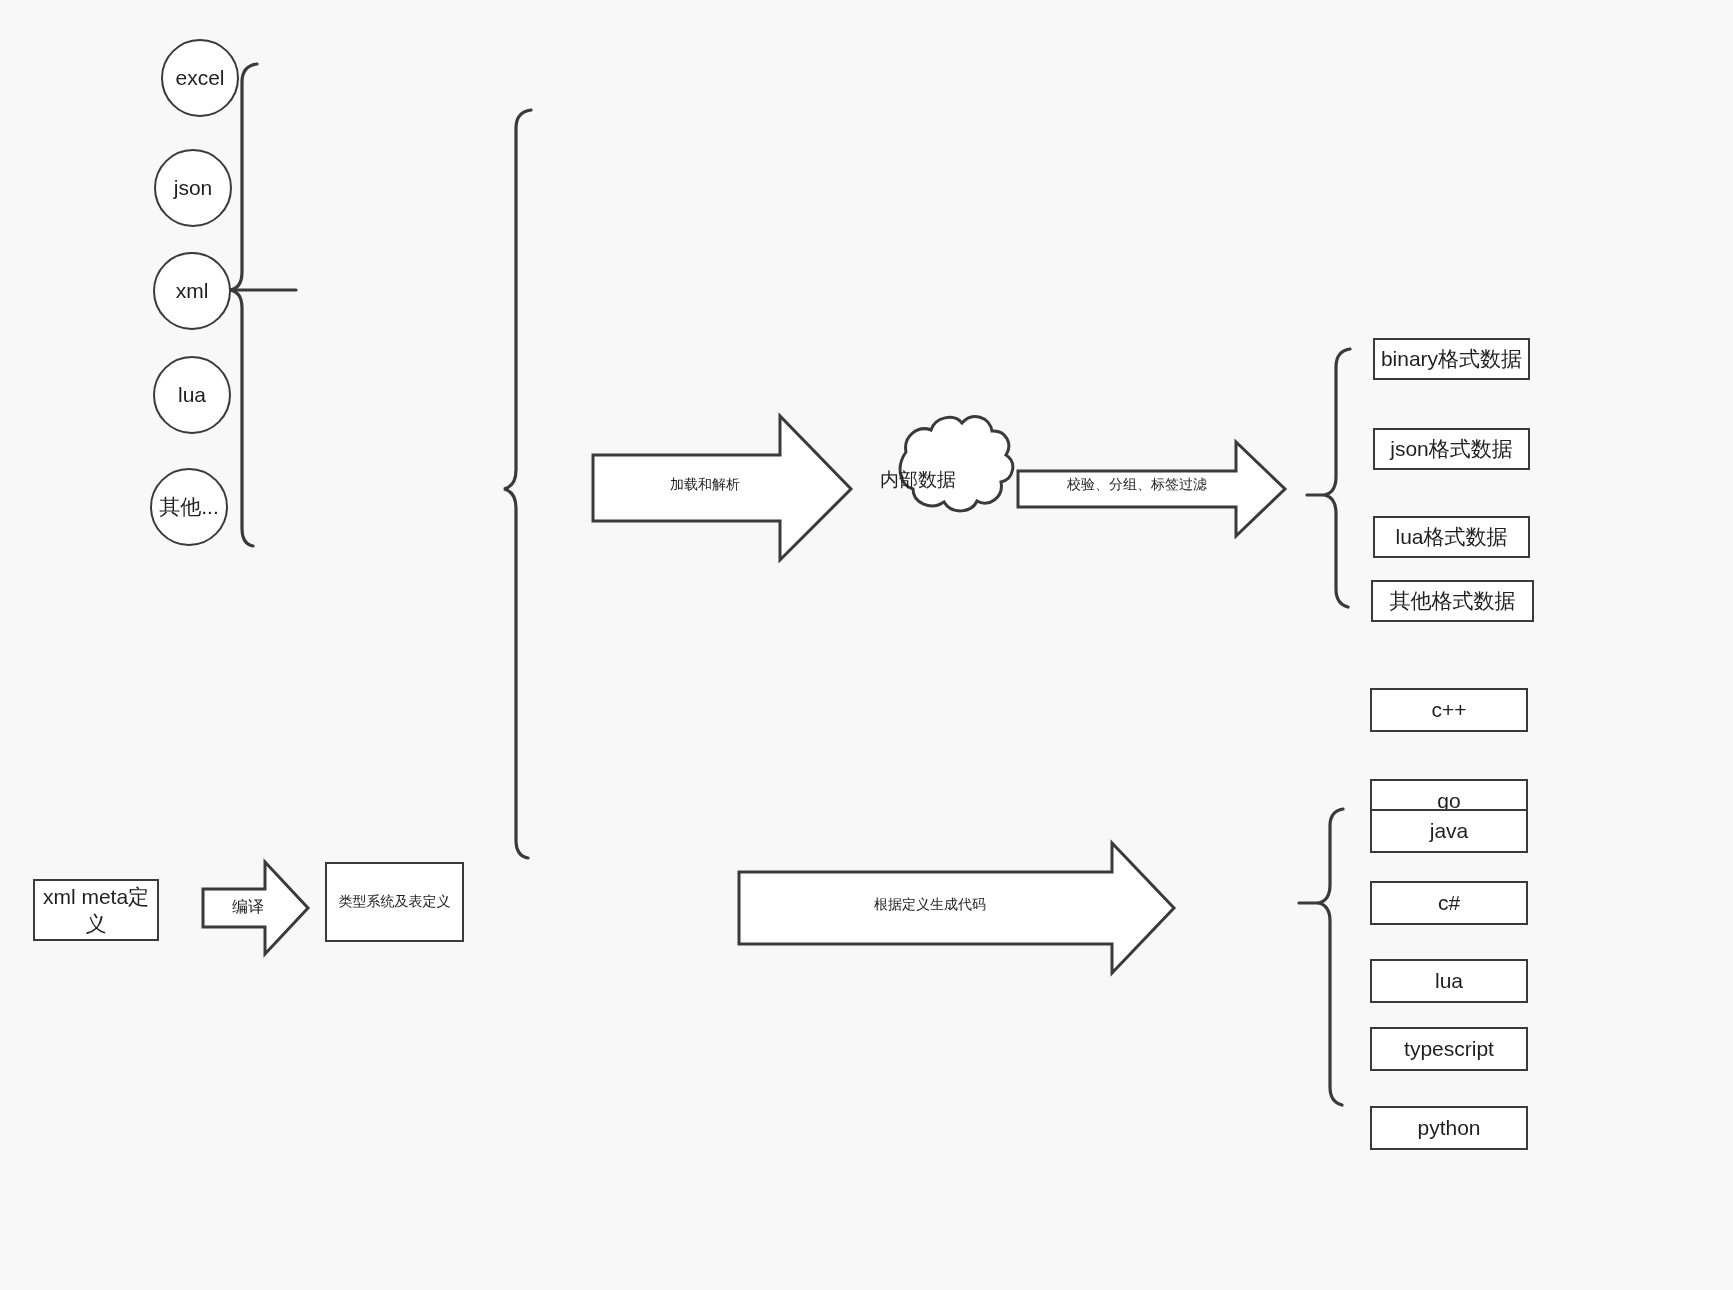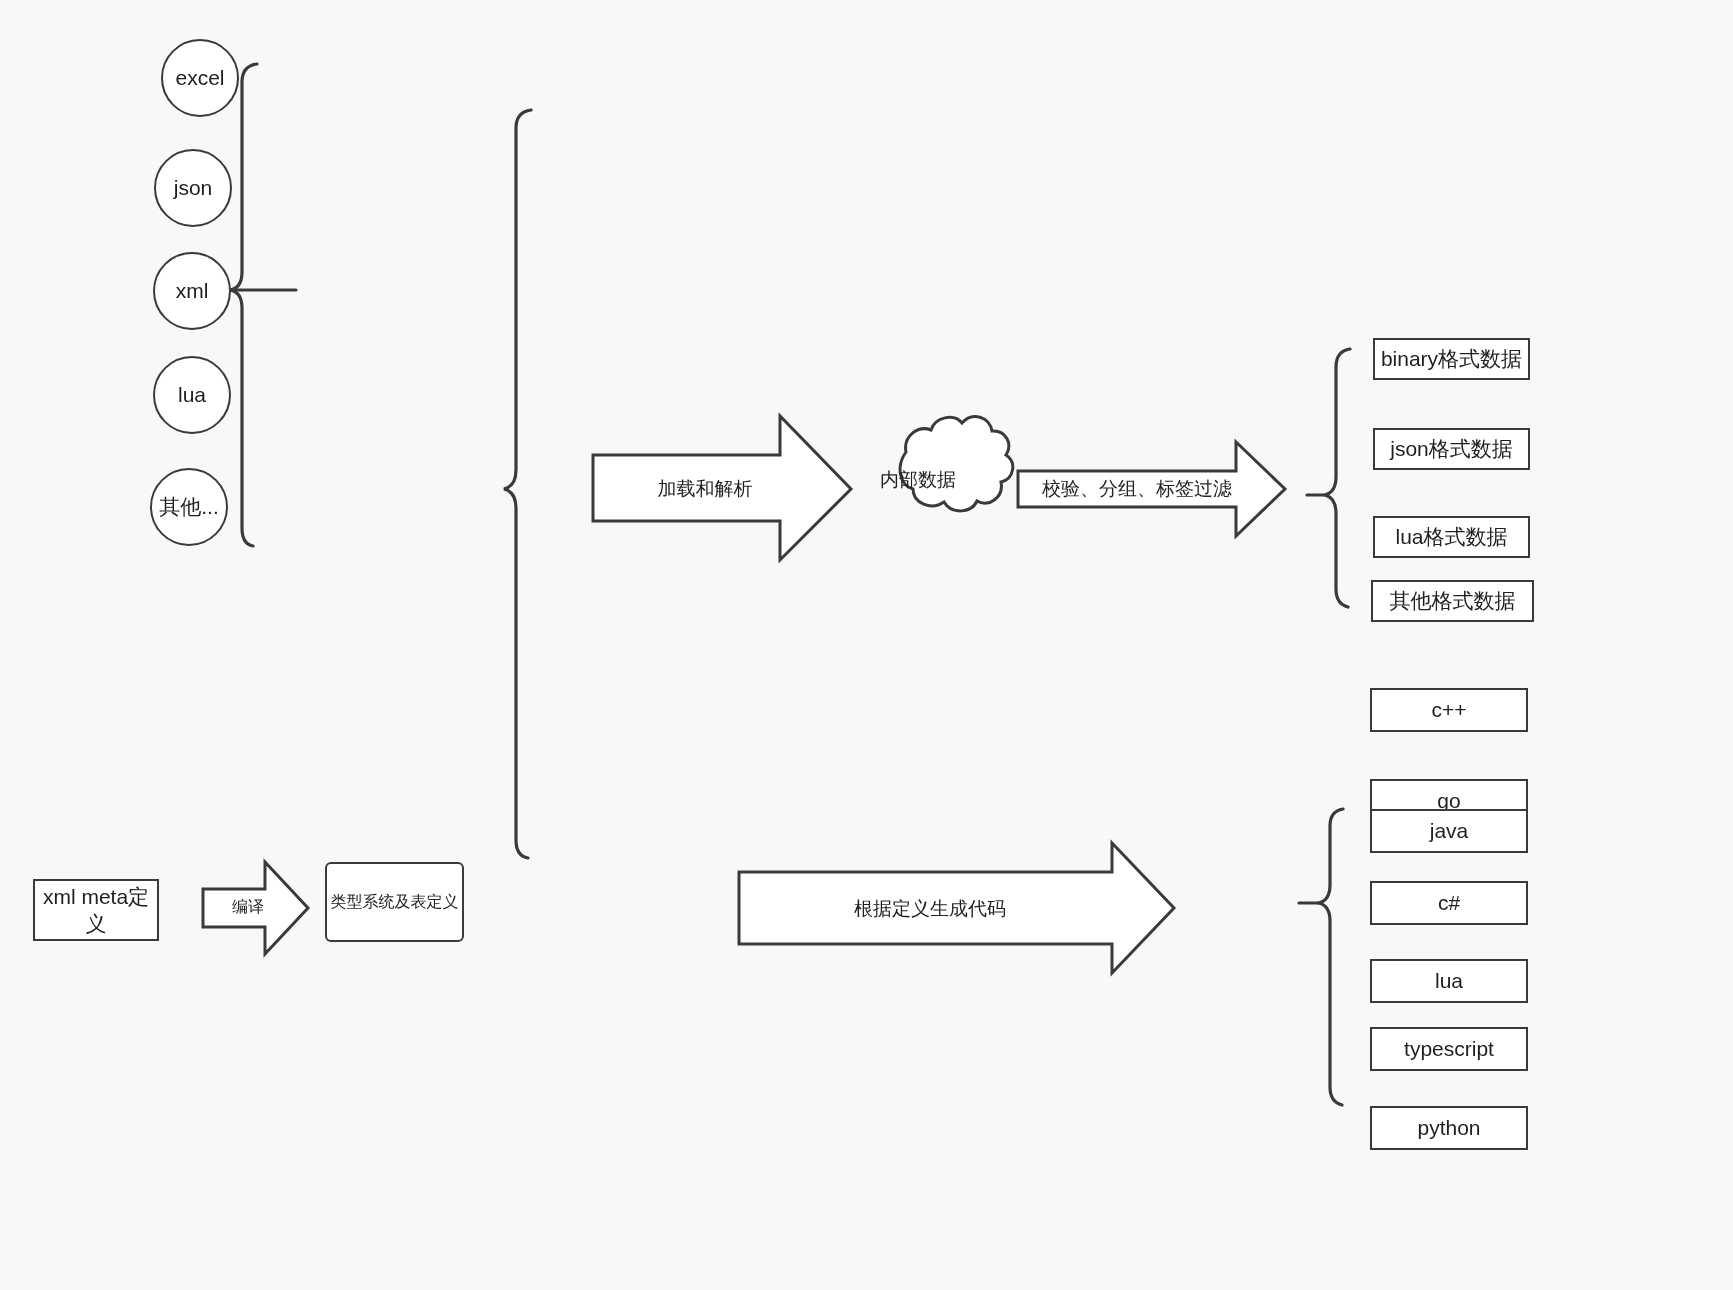--- a/index.html
+++ b/index.html
@@ -31,34 +31,35 @@
   }
   .circle {
     border-radius: 50%;
     font-size: 21px;
     margin-left: 28px;
   }
   .rect {
     font-size: 21px;
   }
   .rect-round {
-    border-radius: 6px;
-    font-size: 16px;
+    border-radius: 0;
+    font-size: 14px;
+    font-family: Liberation Mono, monospace;
   }
   .svg-layer {
     position: absolute;
     left: 0;
     top: 0;
     width: 1733px;
     height: 1290px;
     pointer-events: none;
   }
   .arrow-label {
     position: absolute;
-    font-size: 19px;
+    font-size: 14px;
     color: #1f1f1f;
     text-align: center;
     white-space: nowrap;
   }
   .cloud-label {
     position: absolute;
     font-size: 19px;
     color: #1f1f1f;
     white-space: nowrap;
   }

